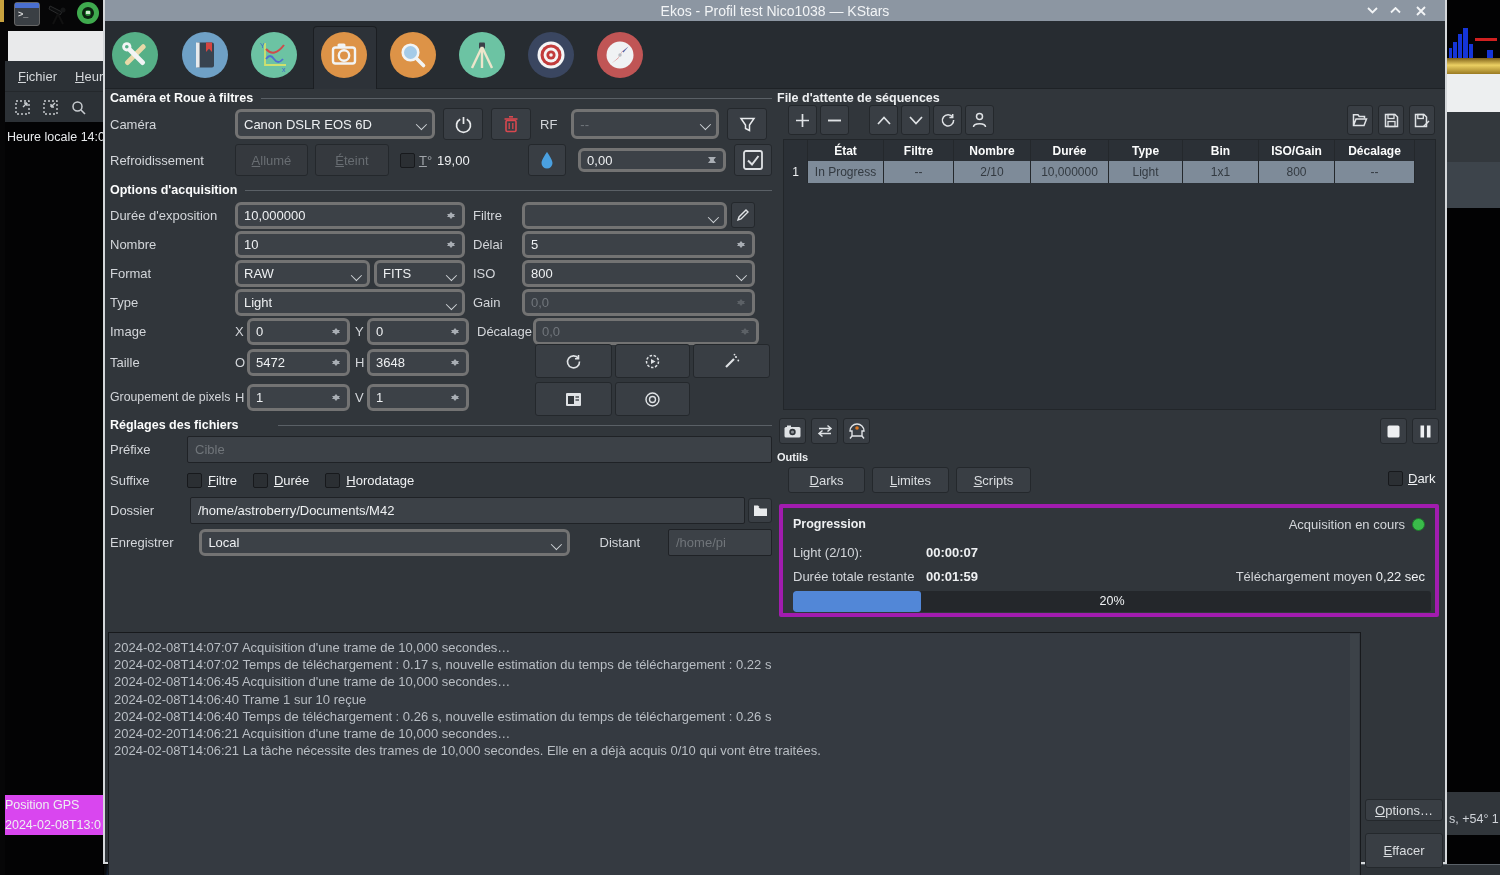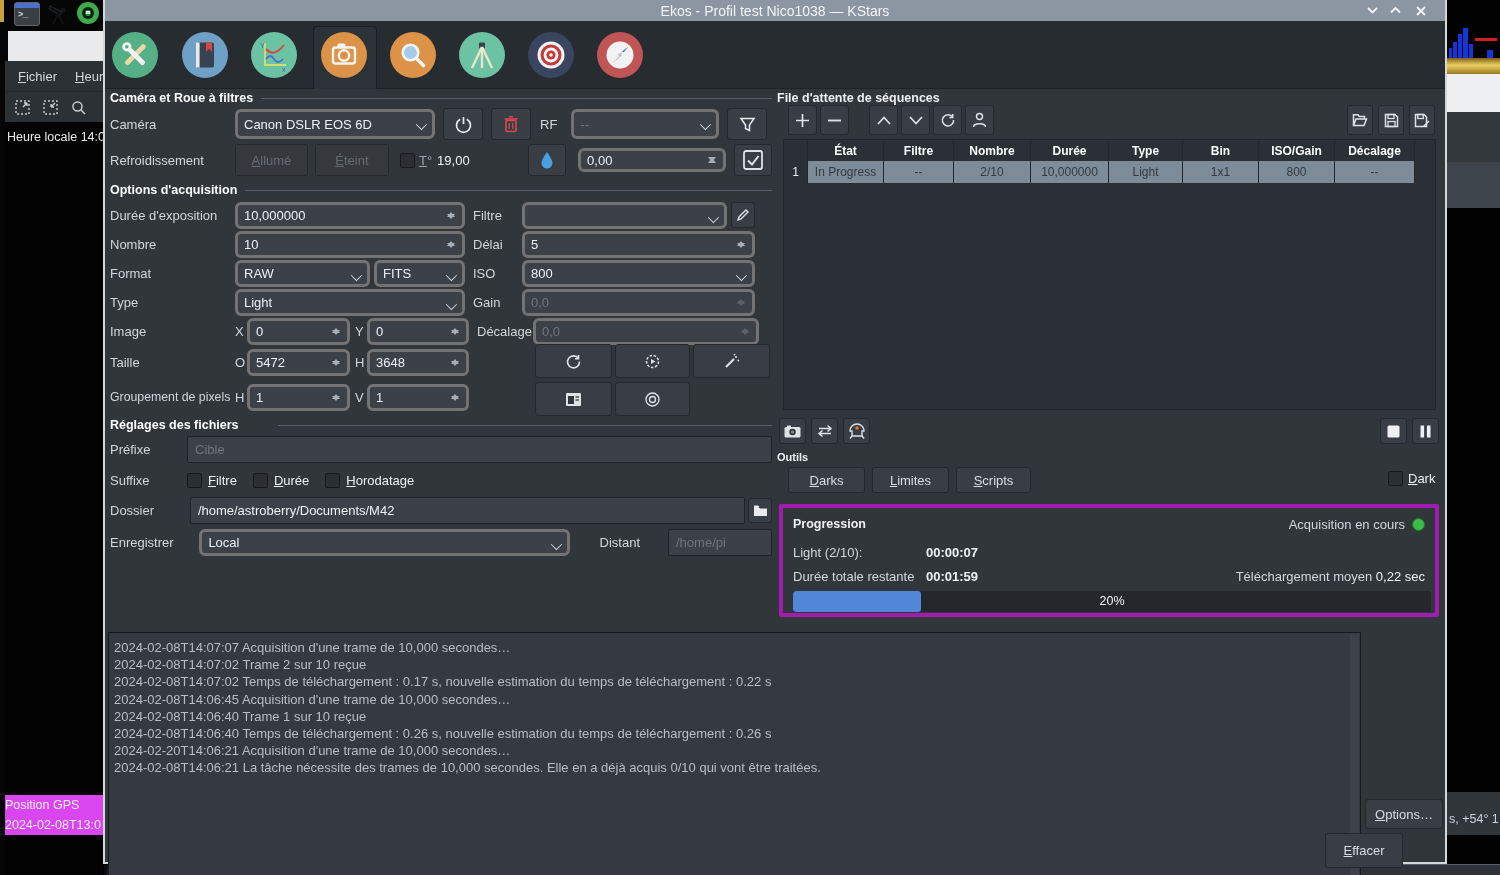--- a/index.html
+++ b/index.html
@@ -721,32 +721,31 @@
           </div>
           <div class="pbar">
             <div class="pfill"></div>
             <div class="plabel">20%</div>
           </div>
         </div>
       </div>
 
       <div class="abs logbox">
         <div>2024-02-08T14:07:07 Acquisition d'une trame  de 10,000 secondes…</div>
-        <div>2024-02-08T14:07:02 Trame 2 sur 10 reçue</div>
         <div>2024-02-08T14:07:02 Temps de téléchargement : 0.17 s, nouvelle estimation du temps de téléchargement : 0.22 s</div>
         <div>2024-02-08T14:06:45 Acquisition d'une trame  de 10,000 secondes…</div>
         <div>2024-02-08T14:06:40 Trame 1 sur 10 reçue</div>
         <div>2024-02-08T14:06:40 Temps de téléchargement : 0.26 s, nouvelle estimation du temps de téléchargement : 0.26 s</div>
         <div>2024-02-20T14:06:21 Acquisition d'une trame  de 10,000 secondes…</div>
         <div>2024-02-08T14:06:21 La tâche nécessite des trames  de 10,000 secondes. Elle en a déjà acquis 0/10 qui vont être traitées.</div>
         <div class="logscroll"></div>
       </div>
 
-      <div class="btn abs" style="left:1260px;top:778px;width:78px;height:30px;">
+      <div class="btn abs" style="left:1260px;top:778px;width:78px;height:22px;">
           <span class="mn">Options…</span>
         </div>
-      <div class="btn abs" style="left:1220px;top:812px;width:78px;height:35px;">
+      <div class="btn abs" style="left:1260px;top:812px;width:78px;height:35px;">
           <span class="mn">Effacer</span>
         </div>
 
     </div>
   </div>
 </div>
 
 </body></html>

